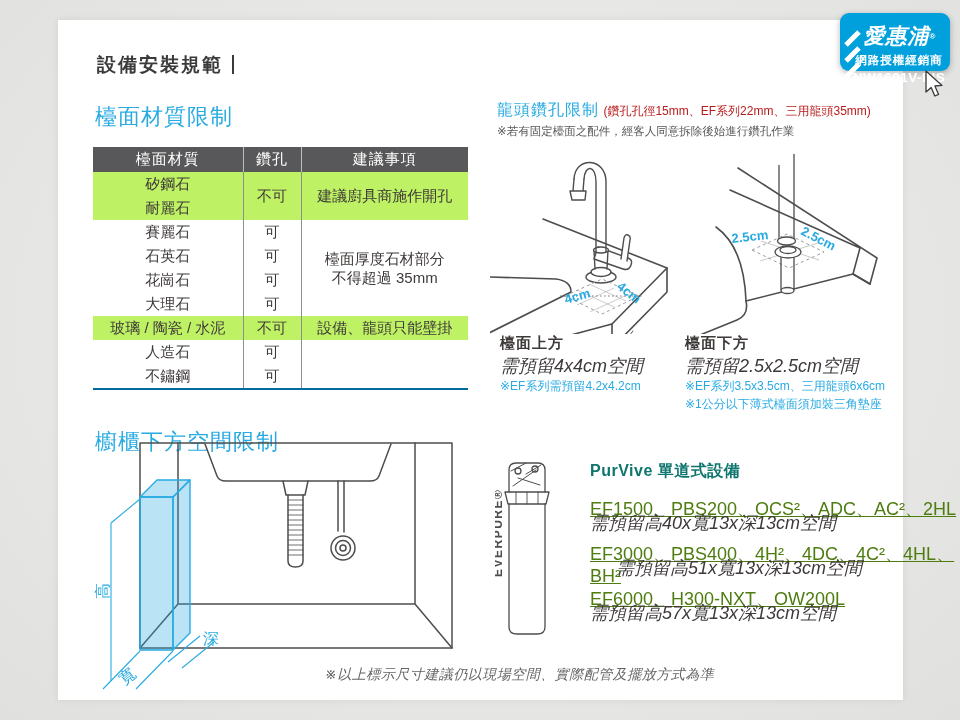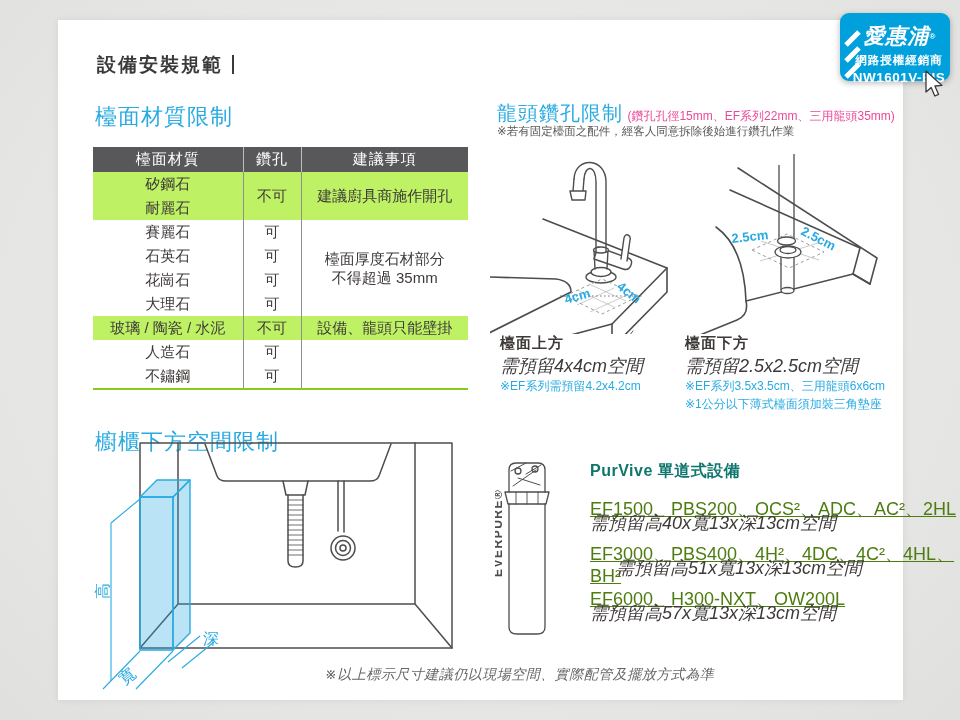--- a/index.html
+++ b/index.html
@@ -18,26 +18,26 @@
   .blue-note{font-size:12px;color:#29abe2;line-height:18px;}
   .big-dim{font-size:18px;color:#3e3a39;font-style:italic;}
   .sub-title{font-size:15px;font-weight:bold;color:#3e3a39;letter-spacing:1px;}
   .models{font-size:18px;color:#4d7c0f;text-decoration:underline;}
   
   table.mat{border-collapse:collapse;table-layout:fixed;font-size:15px;color:#3e3a39;text-align:center;}
   table.mat th{background:#58585a;color:#fff;font-weight:normal;height:23px;font-size:15px;letter-spacing:1px;border-left:1px solid #bdbdbd;}
   table.mat th:first-child{border-left:none;}
   table.mat td{height:24px;border-left:1px solid #8f8f8f;padding:0 4px;}
   table.mat td:first-child{border-left:none;}
-  table.mat{border-bottom:2px solid #84cc16;}
+  table.mat{border-bottom:2px solid #0369a1;}
   table.mat .shade{background:#bef264;}
   .col-mat{width:150px;} .col-drill{width:58px;} .col-adv{width:167px;}
   .advice-2line{line-height:19px;}
   
-  .badge{left:840px;top:13px;width:110px;height:68px;background:#00a0dd;border-radius:9px;box-shadow:0 2px 6px rgba(0,0,0,0.28);color:#fff;}
+  .badge{left:840px;top:13px;width:110px;height:58px;background:#00a0dd;border-radius:9px;box-shadow:0 2px 6px rgba(0,0,0,0.28);color:#fff;}
   .badge .brand{position:absolute;left:0;right:0;top:9px;text-align:center;font-size:21px;font-weight:bold;font-style:italic;letter-spacing:1px;padding-left:10px;}
   .badge .reg{font-size:8px;font-style:normal;vertical-align:4px;}
   .badge .l2{position:absolute;left:0;right:0;top:40px;text-align:center;font-size:11.5px;font-weight:bold;letter-spacing:1px;padding-left:8px;}
   .badge .l3{position:absolute;left:0;right:0;top:57px;text-align:center;font-size:13.5px;font-weight:bold;letter-spacing:0.5px;padding-left:8px;}
   .footnote{font-size:14px;color:#666;letter-spacing:0.5px;font-style:italic;}
   svg text.dimlabel{fill:#29abe2;font-weight:bold;font-size:13px;font-family:"Liberation Sans","DejaVu Sans",sans-serif;}
   svg text.cjk{fill:#29abe2;font-size:16px;font-family:"Liberation Sans","DejaVu Sans",sans-serif;}
   svg text.brandtxt{fill:#4d4d4d;font-size:12px;font-weight:bold;letter-spacing:1.5px;font-family:"Liberation Sans","DejaVu Sans",sans-serif;}
 </style>
 </head>
@@ -106,22 +106,22 @@
       <td rowspan="2"></td>
     </tr>
     <tr>
       <td>不鏽鋼</td>
       <td>可</td>
     </tr>
   </tbody>
 </table>
 
 <div class="abs" style="left:497px;top:100px;">
-  <span class="sec-heading" style="font-size:20px;">龍頭鑽孔限制</span>
-  <span style="font-size:12px;color:#ec4899;">(鑽孔孔徑15mm、EF系列22mm、三用龍頭35mm)</span>
+  <span class="sec-heading" style="font-size:16px;">龍頭鑽孔限制</span>
+  <span style="font-size:12px;color:#b91c1c;">(鑽孔孔徑15mm、EF系列22mm、三用龍頭35mm)</span>
 </div>
 <div class="abs small-note" style="left:497px;top:122px;">※若有固定檯面之配件，經客人同意拆除後始進行鑽孔作業</div>
 
 <svg class="abs" style="left:490px;top:148px;" width="450" height="186" viewBox="490 148 450 186">
   <g fill="none" stroke="#4d4d4d" stroke-width="1.6" stroke-linecap="round" stroke-linejoin="round">
 
     <path d="M543,219 L667,268 L612,324 L541,343"></path>
     <path d="M667,268 V292 L612,348 L586,357 M612,324 V348"></path>
     <path d="M489,277 L556,279 Q571,281 571,292 L489,333"></path>
 

